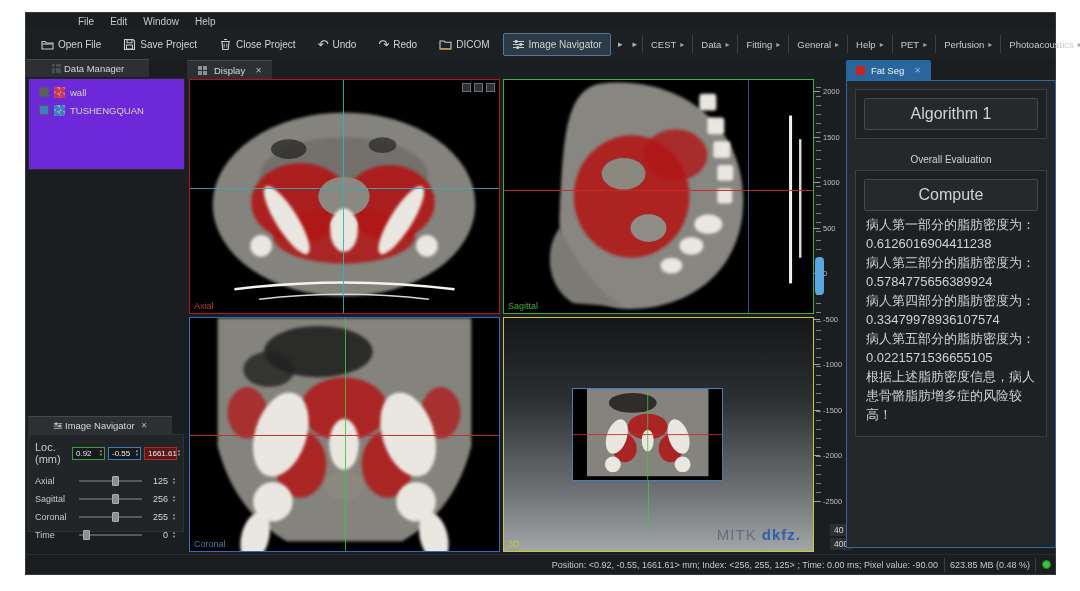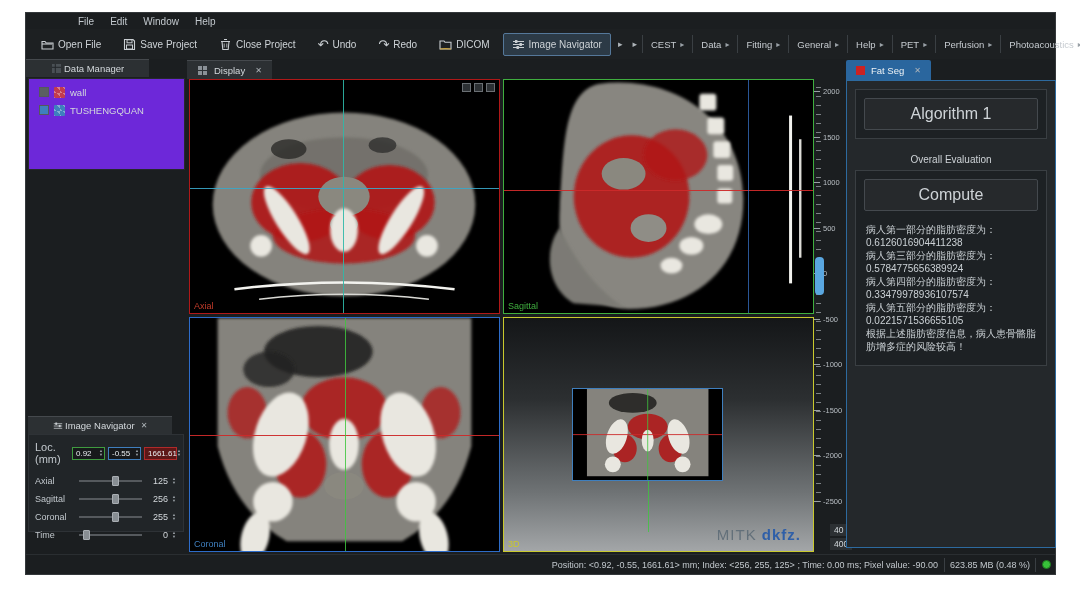--- a/index.html
+++ b/index.html
@@ -95,21 +95,21 @@
   #fatseg-tabbar { height:21px; display:flex; align-items:flex-end; }
   #fatseg-tab { display:inline-flex; align-items:center; gap:6px; height:20px; padding:0 10px;
     background:#2a669e; color:#eef2f5; font-size:9.5px; border-radius:2px 2px 0 0; }
   #fatseg-tab .redsq { width:9px; height:9px; background:#cc2222; }
   #fatseg-body { position:absolute; top:21px; left:0; right:0; bottom:0;
     background:#24282b; border:1px solid #2d6a9f; padding:8px 8px; }
   .fs-header { text-align:center; font-size:10px; color:#ced3d7; padding:5px 0; }
   .fs-box { border:1px solid #3a3f43; background:#1d2124; padding:8px 8px; }
   .fs-btn { display:block; width:100%; text-align:center; font-size:16px; color:#ced3d7;
     background:#26292c; border:1px solid #44494e; padding:6px 0; border-radius:2px; }
-  #fs-results { margin-top:8px; font-size:10px; line-height:13px; color:#ccd2d6; padding:4px 2px; }
+  #fs-results { font-size:13px; line-height:19px; color:#ccd2d6; padding:4px 2px; }
 
   
   #statusbar { position:absolute; left:0; right:0; bottom:0; height:20px; background:#1b1e20;
     border-top:1px solid #2a2e31; display:flex; align-items:center; justify-content:flex-end;
     font-size:9px; color:#c2c8cd; gap:6px; padding-right:4px; }
   #mem-box { border-left:1px solid #3a3f43; border-right:1px solid #3a3f43; padding:2px 5px; }
   #mem-dot { width:9px; height:9px; border-radius:50%; background:#38c13a; border:1px solid #1e7a20; }
 
   .icon13 { width:13px; height:13px; }
   .uarrow { font-size:13px; line-height:13px; color:#c9ced2; }

